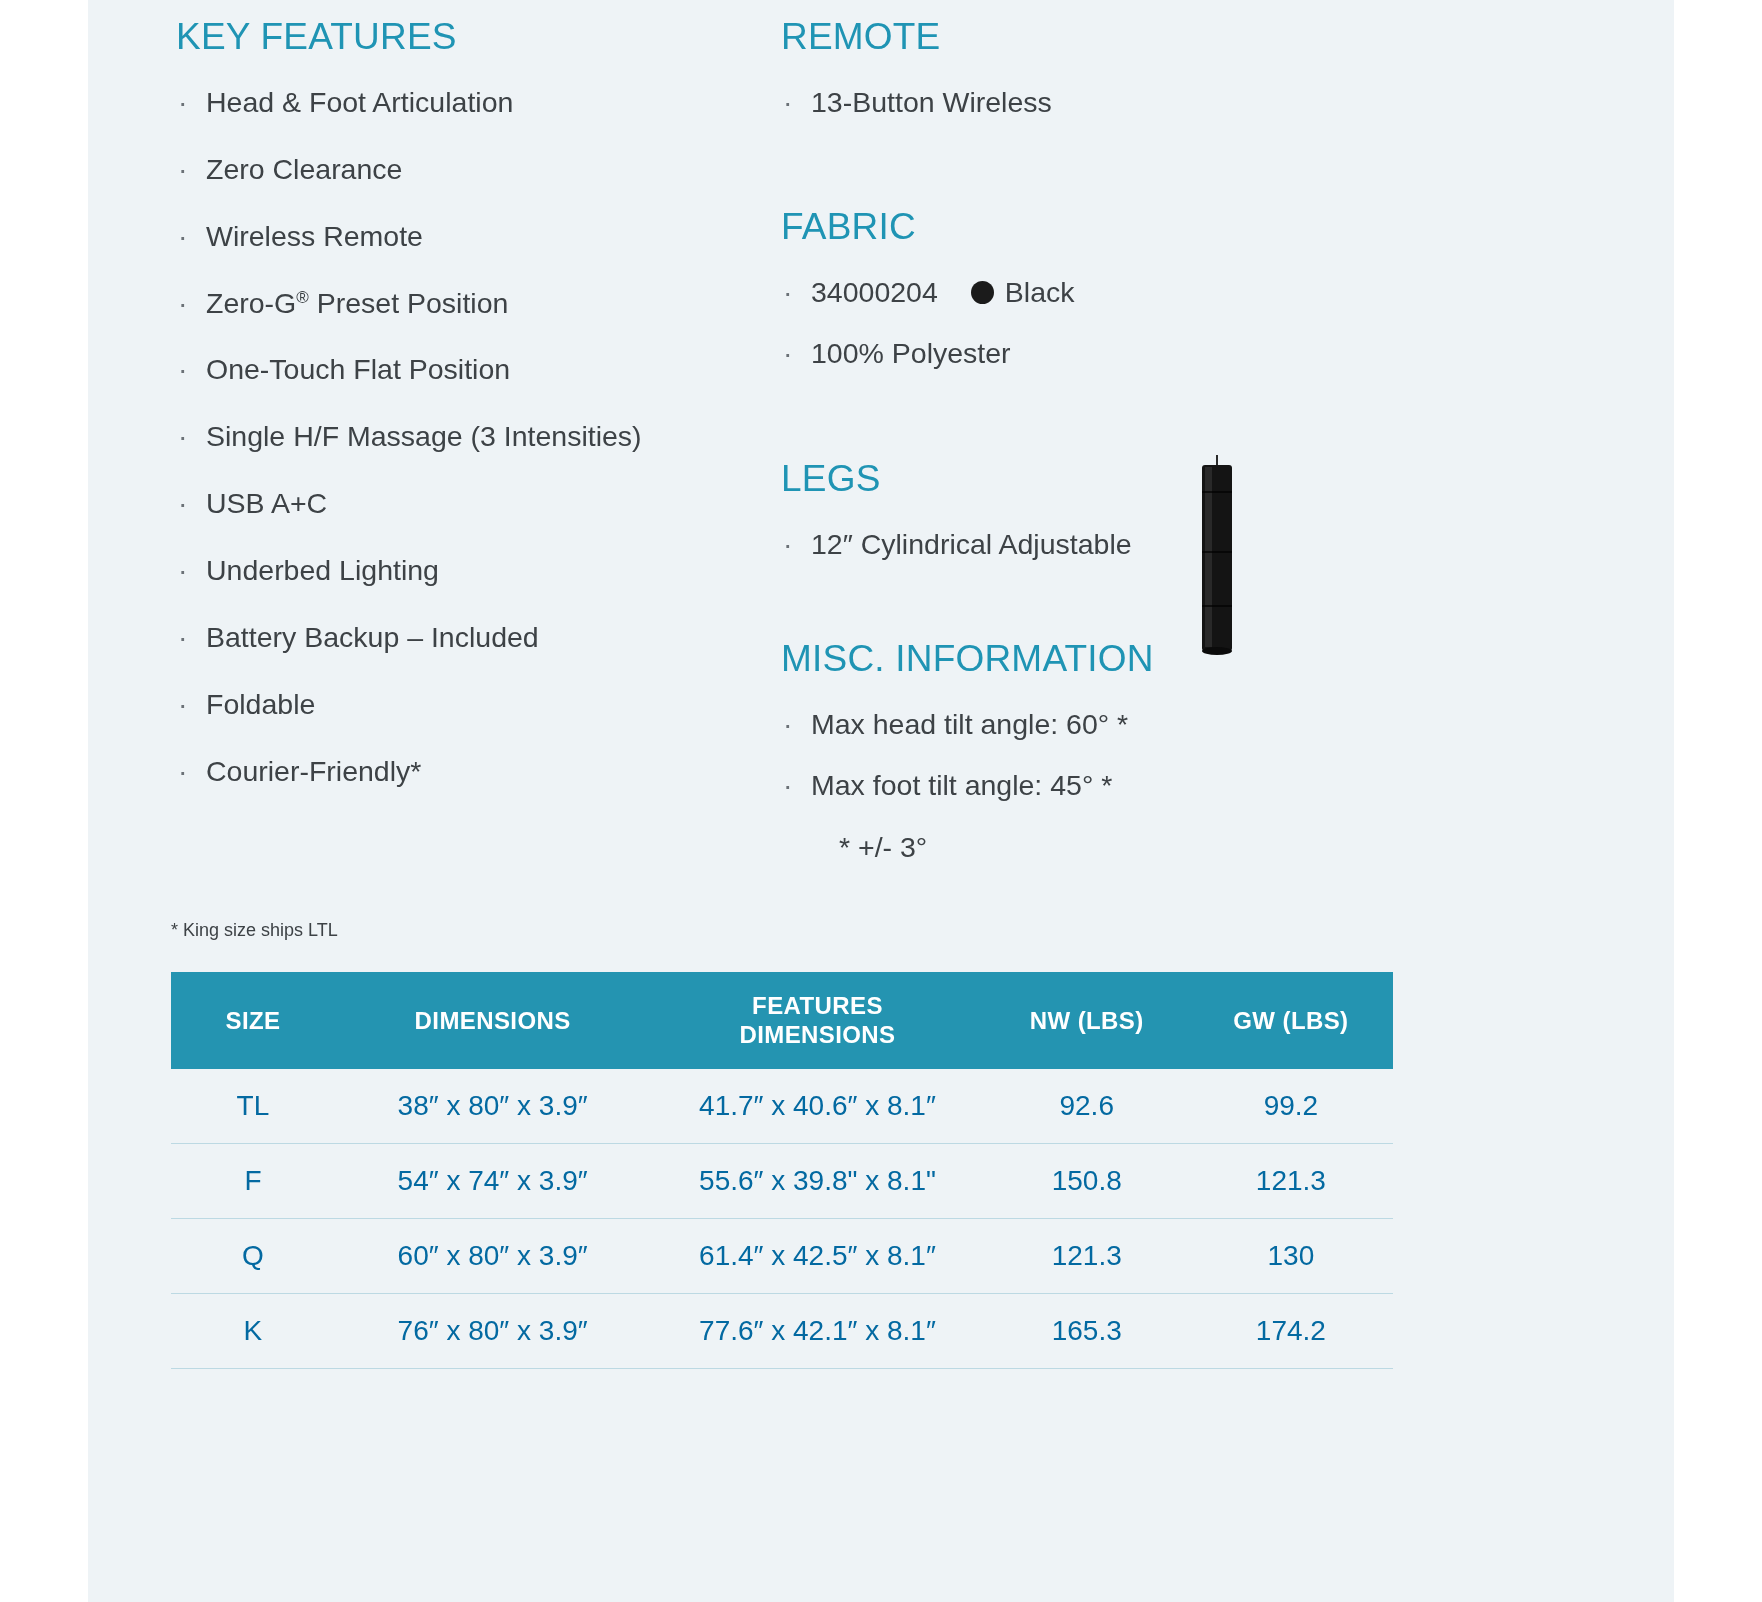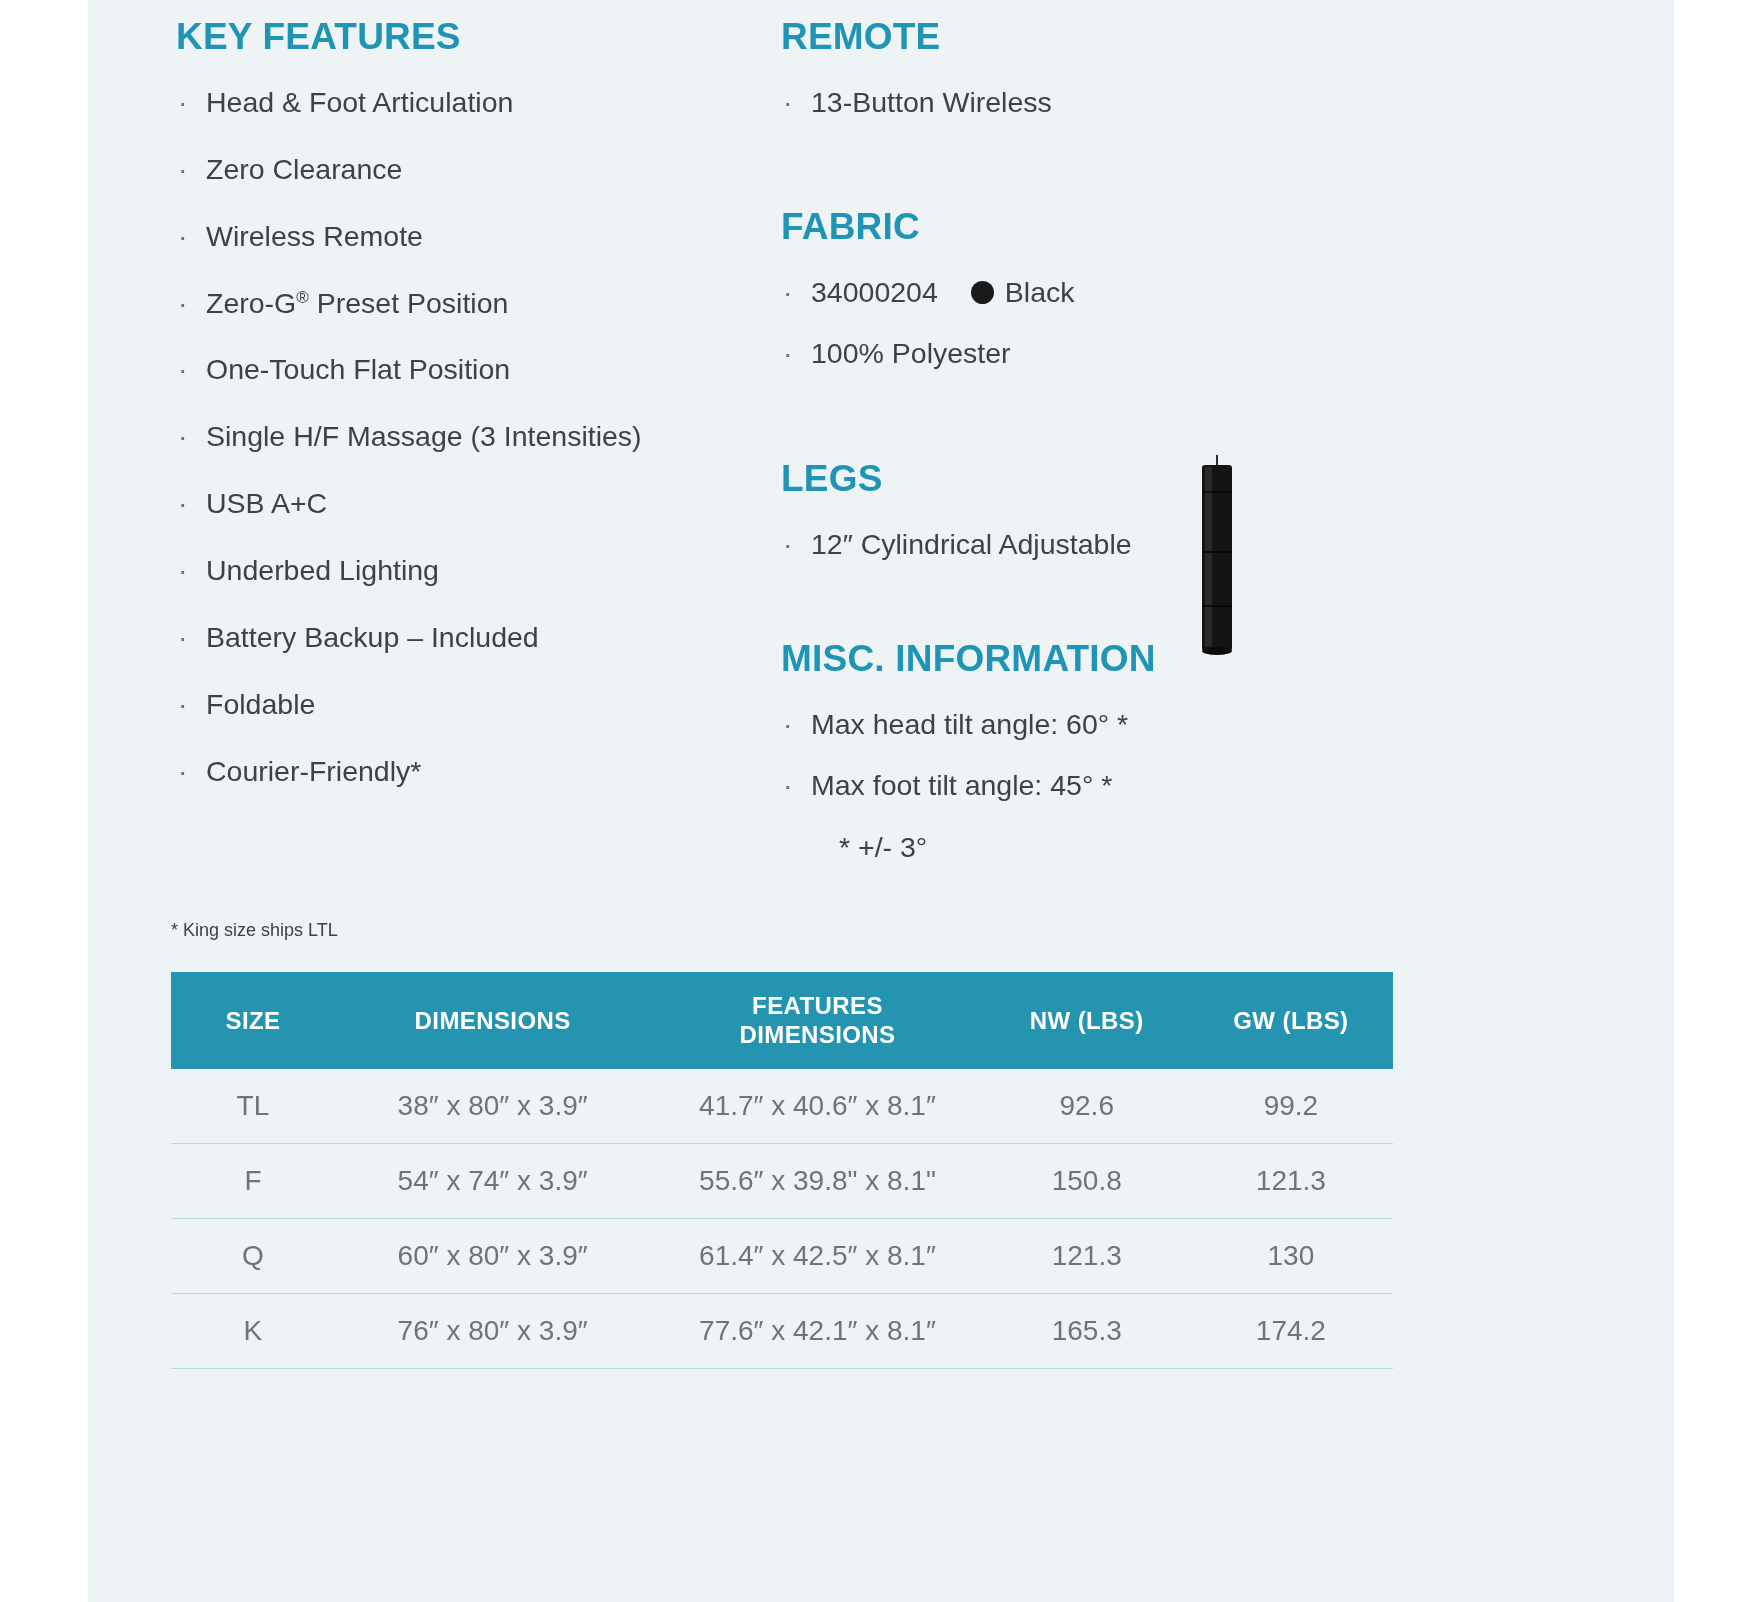--- a/index.html
+++ b/index.html
@@ -18,21 +18,21 @@
     left: 88px;
     top: 0;
     width: 1586px;
     height: 1602px;
     background: #eef3f6;
   }
 
   
   .sec-title {
     color: #1f94b4;
-    font-weight: bold;
+    font-weight: normal;
     font-size: 37px;
     letter-spacing: 0.2px;
     margin: 0;
     line-height: 1.05;
   }
 
   
   ul.blist {
     list-style: none;
     margin: 0;
@@ -131,21 +131,21 @@
     color: #ffffff;
     font-size: 24px;
     font-weight: bold;
     letter-spacing: 0.4px;
     padding: 19px 4px;
     line-height: 1.22;
     text-align: center;
     vertical-align: middle;
   }
   table.spec tbody td {
-    color: #737373;
+    color: #0369a1;
     font-size: 28px;
     text-align: center;
     padding: 21px 4px;
     border-bottom: 1.5px solid #bcd9e3;
     vertical-align: middle;
   }
   .c-size { width: 13.2%; }
   .c-dims { width: 26.0%; }
   .c-pack { width: 27.6%; }
   .c-nw   { width: 16.6%; }

